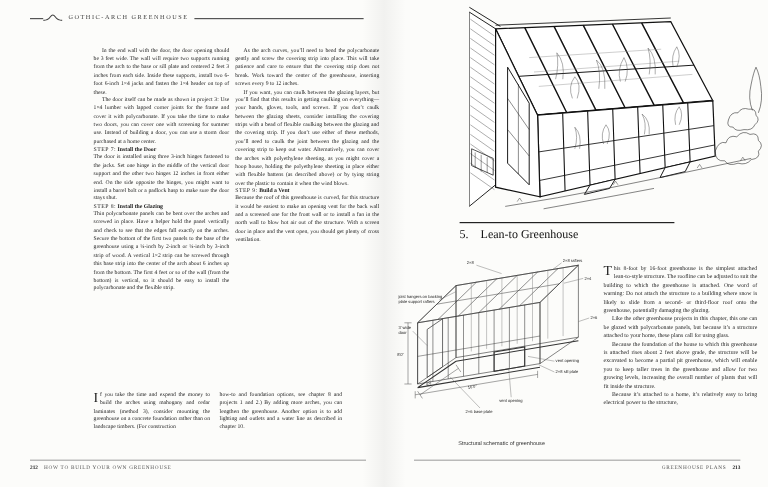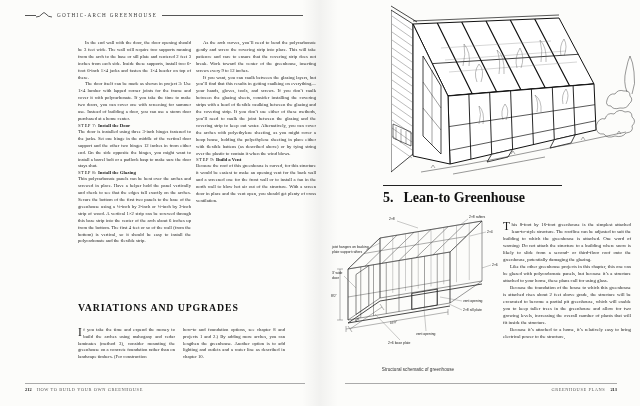--- a/index.html
+++ b/index.html
@@ -18,21 +18,21 @@
   .col{position:absolute;text-align:justify;font-size:4.7px;line-height:6.9px;}
   .col p{margin:0;}
   .col p.ind{text-indent:7px;}
   .steph{margin-top:4px;margin-bottom:1px;font-size:4.8px;line-height:6px;}
   .stepnum{letter-spacing:.4px;font-weight:400;color:#222;}
   .steptitle{font-weight:700;}
   .dropcap{float:left;font-size:11.5px;line-height:10px;font-weight:400;padding-right:1.5px;}
   .varhead{position:absolute;left:78px;top:302px;font-size:9.8px;font-weight:700;letter-spacing:.9px;color:#111;}
   
   .sec-rule{position:absolute;left:383px;top:185px;width:179px;height:1px;background:#222;}
-  .sec-head{position:absolute;left:383px;top:190px;font-size:14px;font-weight:700;color:#111;white-space:nowrap;}
+  .sec-head{position:absolute;left:383px;top:190px;font-size:10px;font-weight:400;color:#111;white-space:nowrap;}
   .sec-num{margin-right:10px;}
   .caption{position:absolute;left:330px;top:367px;width:176px;text-align:center;
            font-family:"Liberation Sans", sans-serif;font-size:4.6px;color:#333;}
   svg text{font-family:"Liberation Sans", sans-serif;fill:#222;}
 </style>
 </head>
 <body>
 
 <div class="spread">
 
@@ -63,21 +63,20 @@
   <div class="col" style="left:196px;top:40px;width:120px;">
     <p class="ind">As the arch curves, you’ll need to bend the polycarbonate gently and screw the covering strip into place. This will take patience and care to ensure that the covering strip does not break. Work toward the center of the greenhouse, inserting screws every 9 to 12 inches.</p>
     <p class="ind">If you want, you can caulk between the glazing layers, but you’ll find that this results in getting caulking on everything—your hands, gloves, tools, and screws. If you don’t caulk between the glazing sheets, consider installing the covering strips with a bead of flexible caulking between the glazing and the covering strip. If you don’t use either of these methods, you’ll need to caulk the joint between the glazing and the covering strip to keep out water. Alternatively, you can cover the arches with polyethylene sheeting, as you might cover a hoop house, holding the polyethylene sheeting in place either with flexible battens (as described above) or by tying string over the plastic to contain it when the wind blows.</p>
     <p class="steph">
       <span class="stepnum">STEP 9:</span>
       <span class="steptitle">Build a Vent</span>
     </p>
     <p>Because the roof of this greenhouse is curved, for this structure it would be easiest to make an opening vent for the back wall and a screened one for the front wall or to install a fan in the north wall to blow hot air out of the structure. With a screen door in place and the vent open, you should get plenty of cross ventilation.</p>
   </div>
 
-  <div class="varhead">VARIATIONS AND UPGRADES</div>
 
   <div class="col" style="left:78px;top:327px;width:97px;font-size:4.7px;line-height:6.8px;">
     <p><span class="dropcap">I</span><span>f you take the time and expend the money to build the arches using mahogany and cedar laminates (method 3), consider mounting the greenhouse on a concrete foundation rather than on landscape timbers. (For construction</span></p>
   </div>
   <div class="col" style="left:183px;top:327px;width:102px;font-size:4.7px;line-height:6.8px;">
     <p>how-to and foundation options, see chapter 8 and projects 1 and 2.) By adding more arches, you can lengthen the greenhouse. Another option is to add lighting and outlets and a water line as described in chapter 10.</p>
   </div>
 
   <div class="f-rule" style="left:25px;top:383px;width:280px;"></div>
   <div class="footer" style="left:25px;top:387px;">

